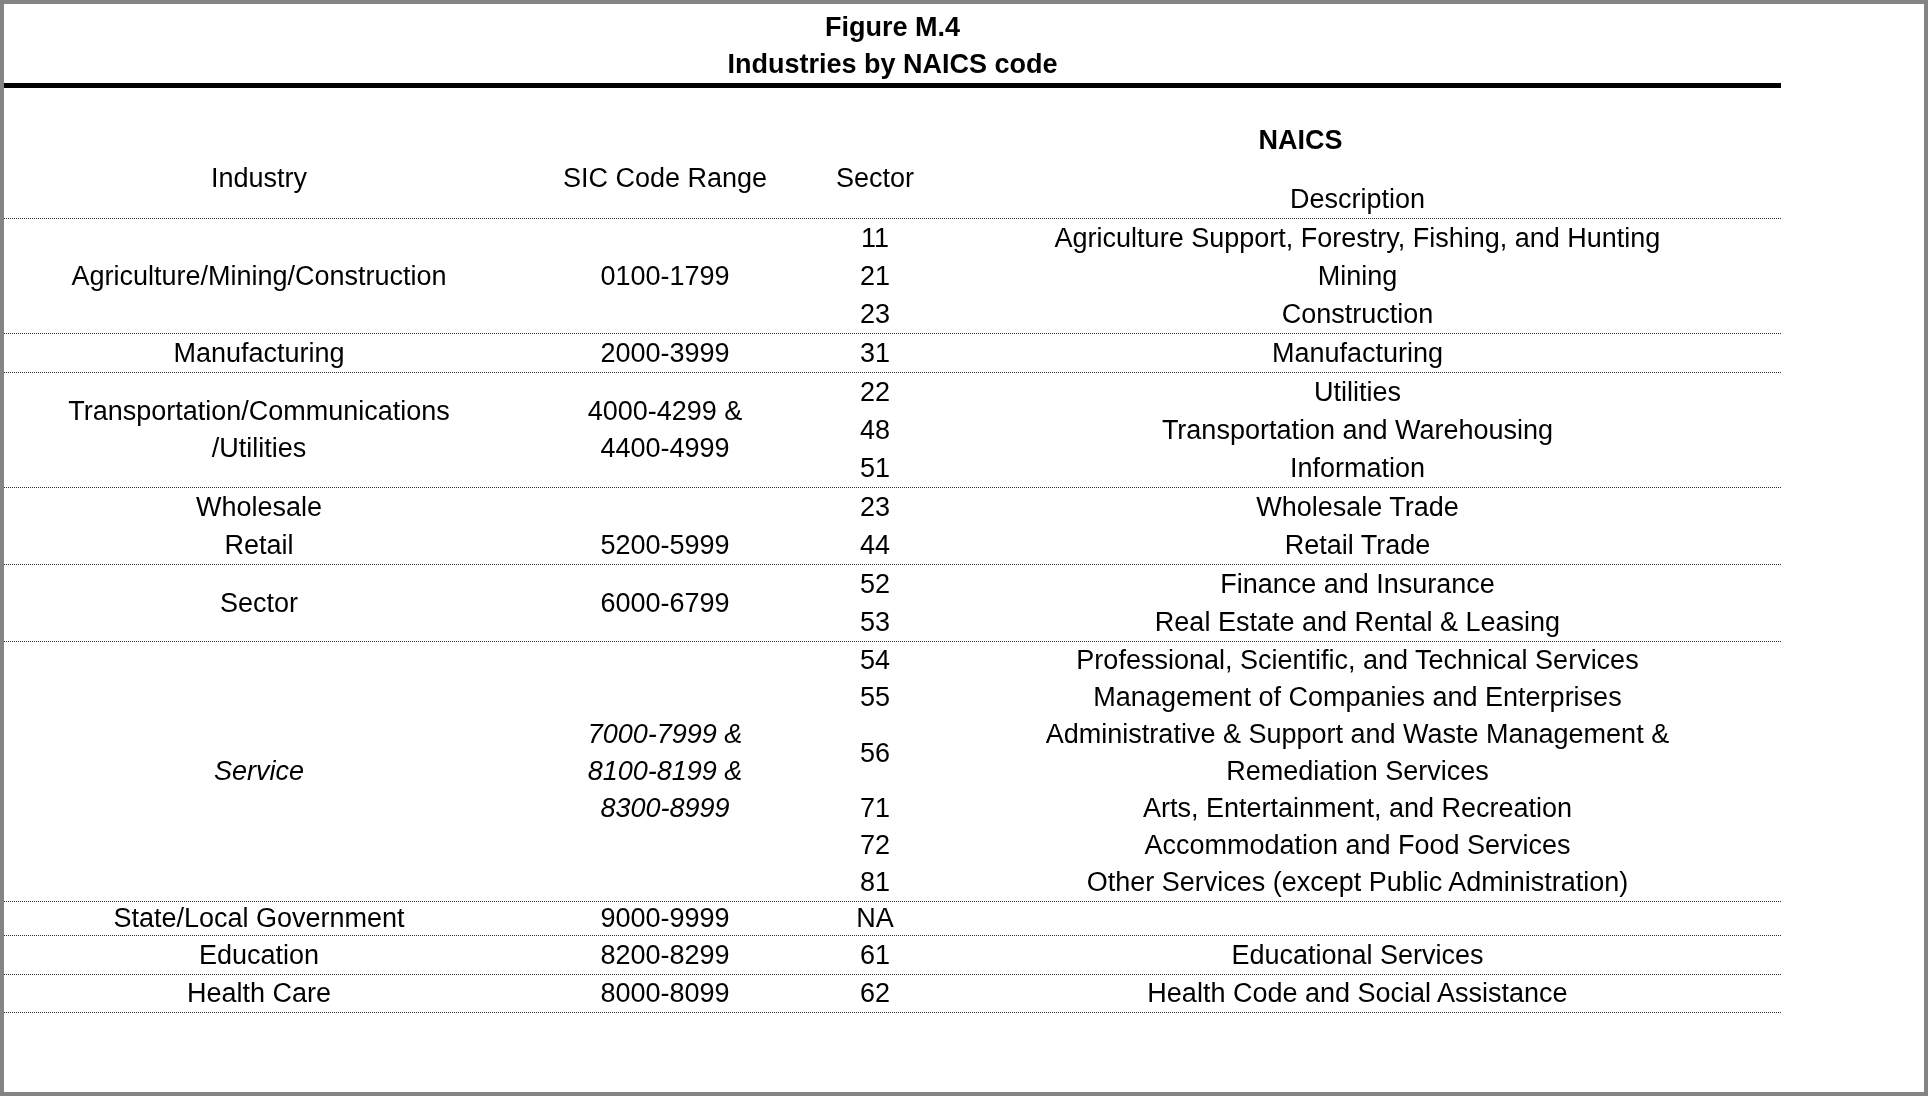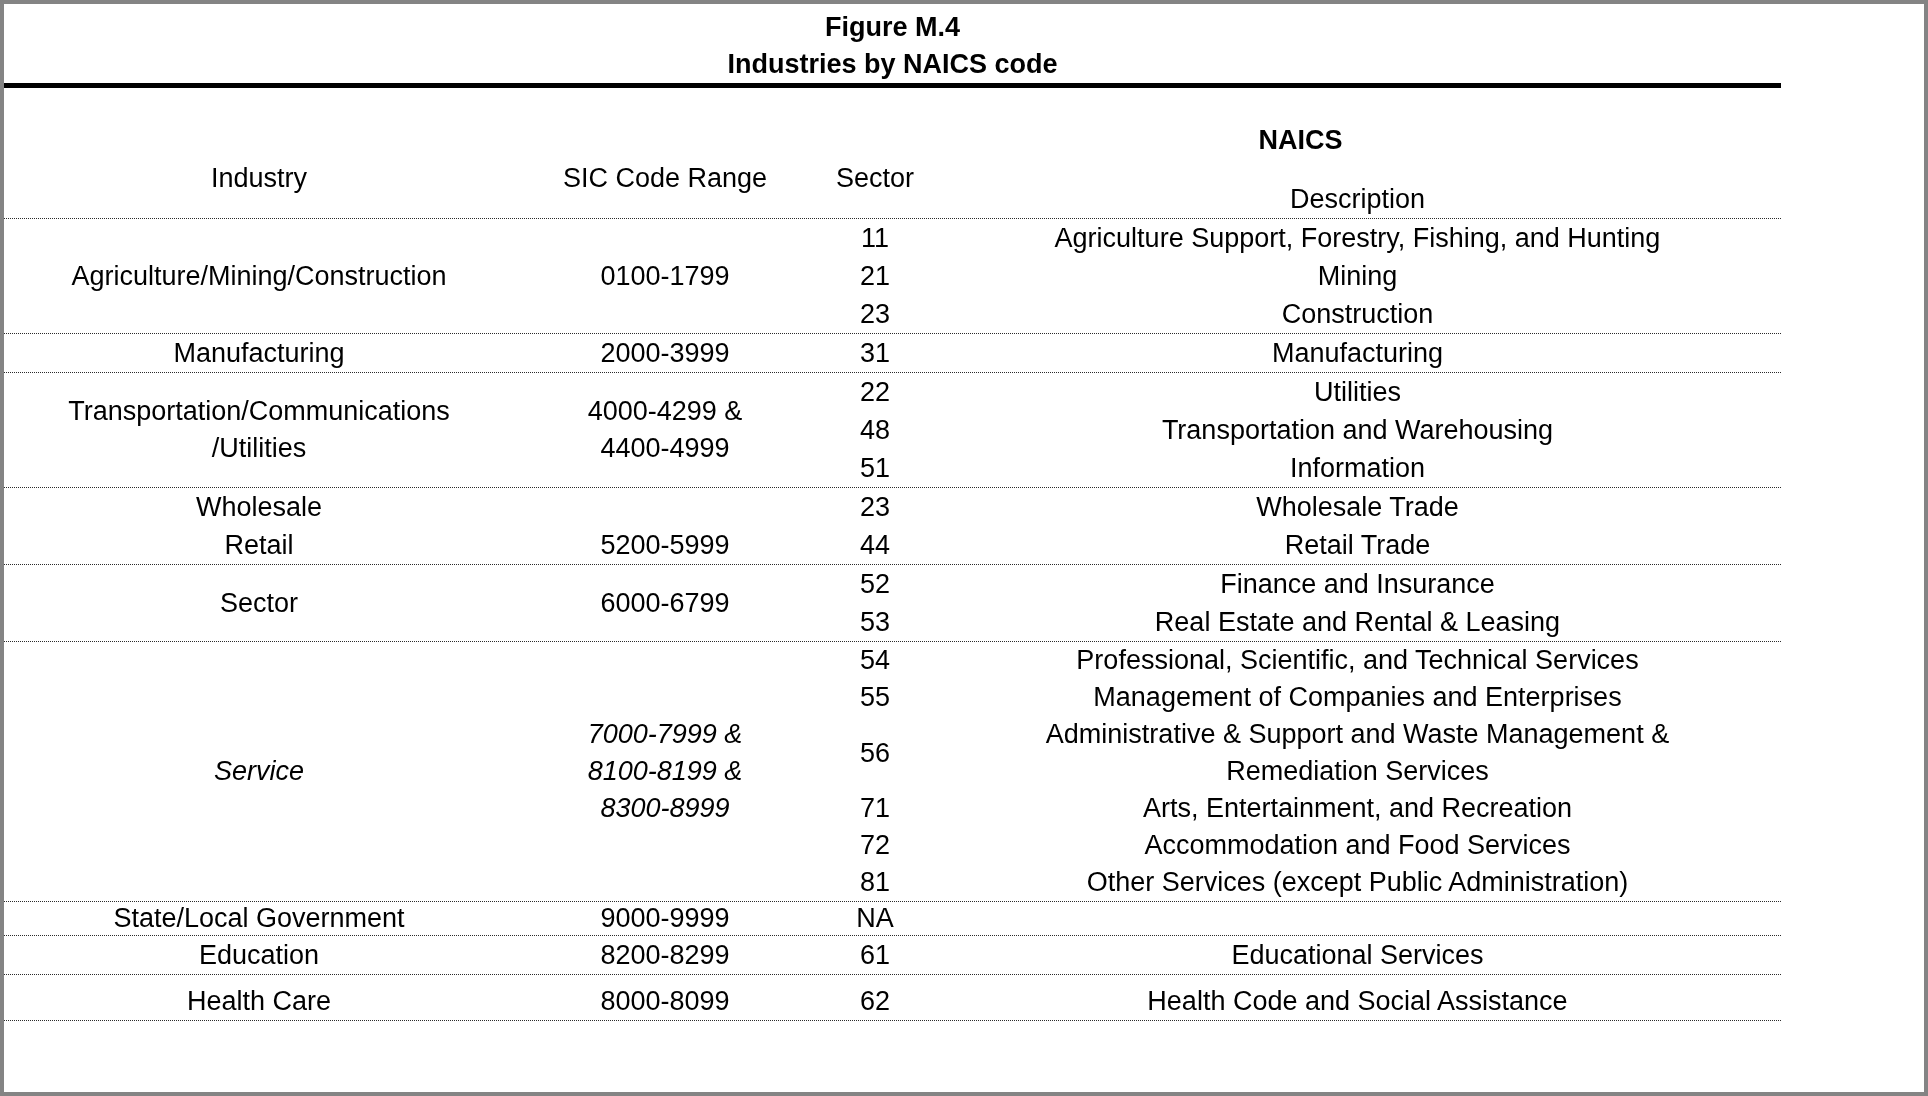--- a/index.html
+++ b/index.html
@@ -43,21 +43,21 @@
   .h-sec  { grid-column: 3; grid-row: 2; }
   .h-desc { grid-column: 4; grid-row: 2; margin-top: 21px; }
 
   
   .block {
     border-bottom: 1px dotted #2b2b2b;
     grid-auto-rows: 38px;
   }
   .block.rows-service { grid-auto-rows: 37px; }
   .block.rows-gov     { grid-auto-rows: 33px; }
-  .block.rows-health  { grid-auto-rows: 37px; margin-top: 8px; }
+  .block.rows-health  { grid-auto-rows: 37px; }
 
   .cell {
     display: flex;
     align-items: center;
     justify-content: center;
     text-align: center;
     white-space: pre-line;
     line-height: 37px;
   }
   .c1 { grid-column: 1; }

